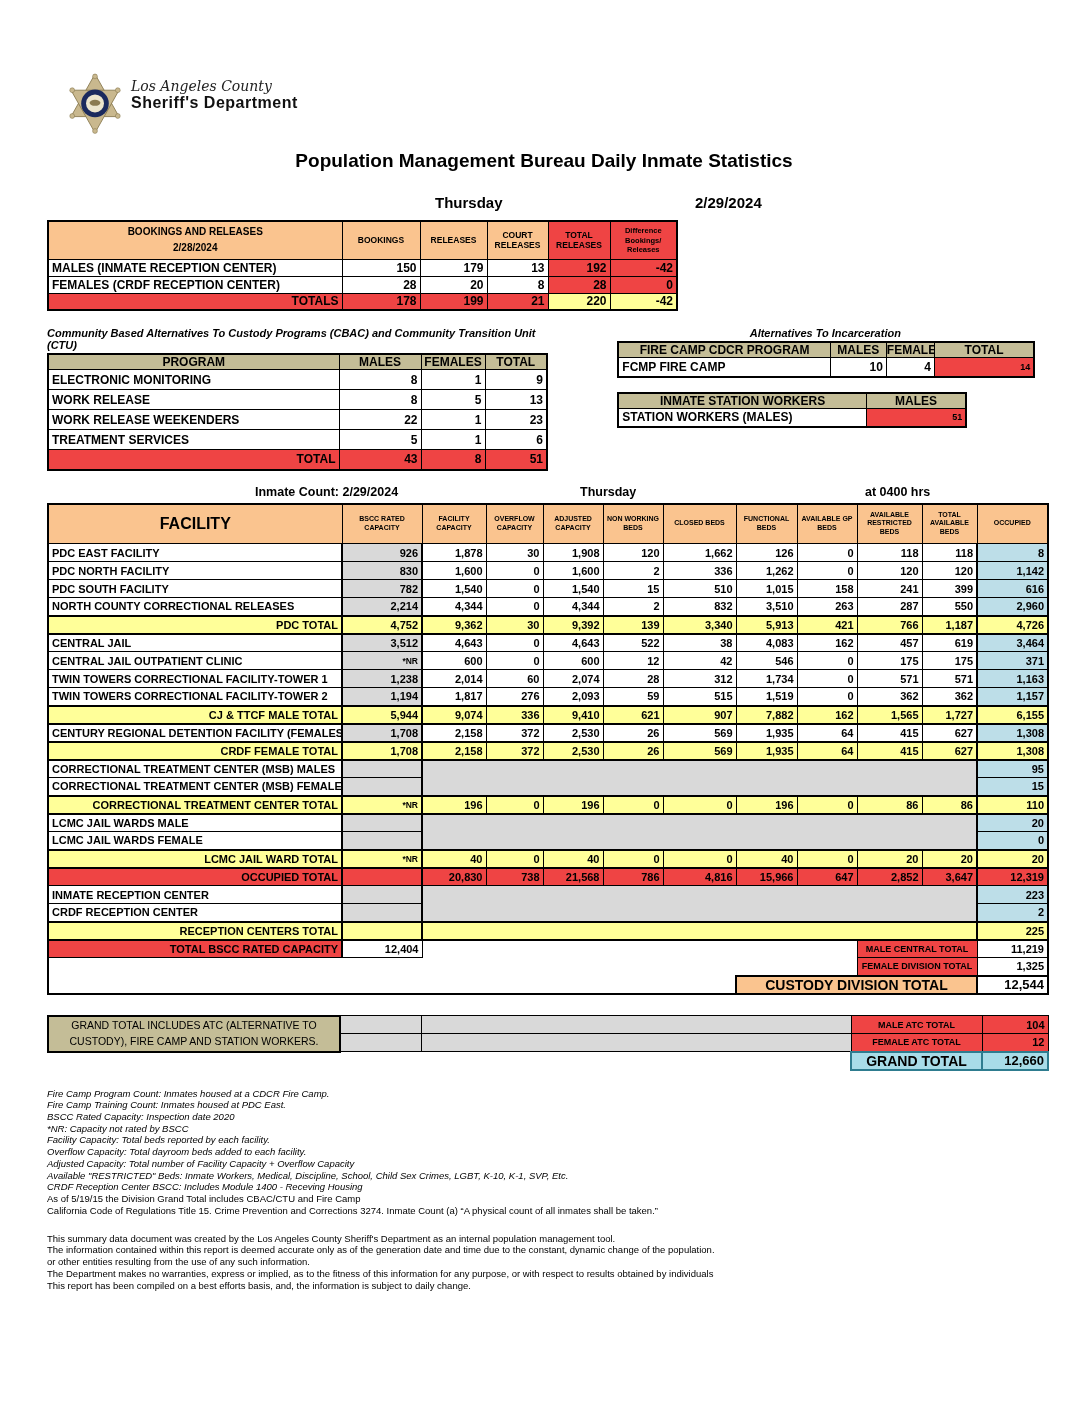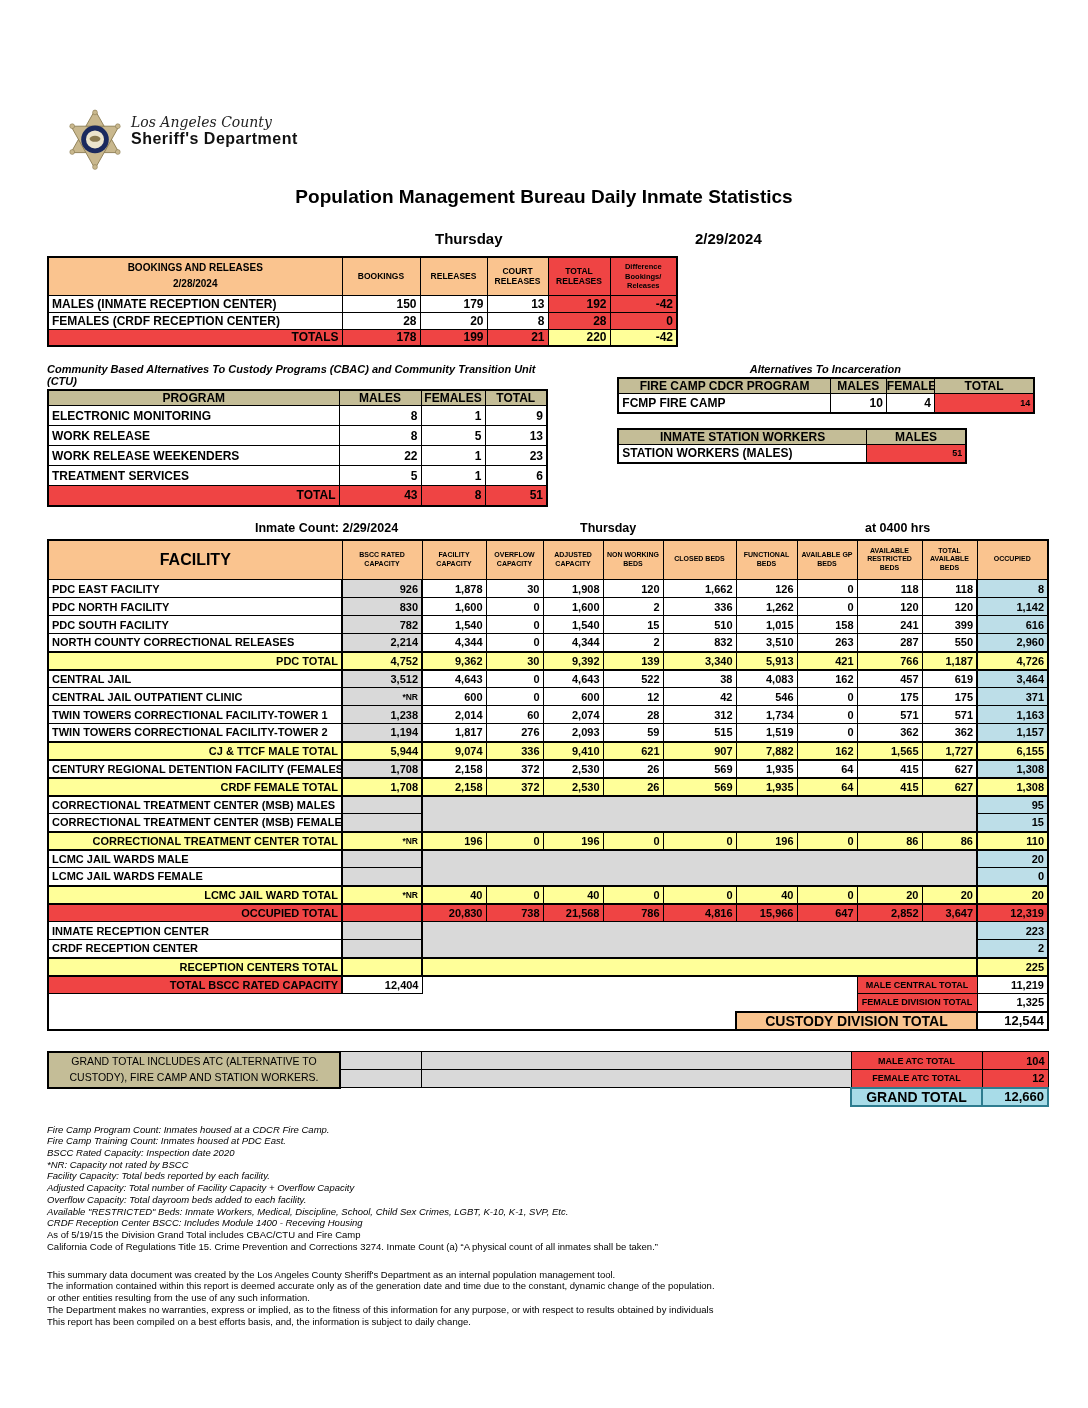--- a/index.html
+++ b/index.html
@@ -4,21 +4,21 @@
 <style>
   * { box-sizing: border-box; margin: 0; padding: 0; }
   body {
     width: 1088px; height: 1408px; background: #ffffff;
     font-family: "Liberation Sans", sans-serif; color: #000;
     position: relative; overflow: hidden;
   }
   .content { width: 1000px; margin-left: 47px; }
 
   
-  .logo-row { display: flex; align-items: flex-start; margin-top: 108px; margin-left: 18px; height: 66px; }
+  .logo-row { display: flex; align-items: flex-start; margin-top: 72px; margin-left: 18px; height: 66px; }
   .badge { width: 60px; height: 64px; position: relative; }
   .logo-text { margin-left: 6px; margin-top: 6px; }
   .logo-county { font-family: "DejaVu Serif", serif; font-style: italic; font-size: 14px; color: #222; }
   .logo-dept { font-size: 16px; font-weight: bold; letter-spacing: .5px; color: #111; }
   .page-title { text-align: center; font-size: 19px; font-weight: bold; margin-top: 12px; width: 1088px; margin-left: -47px; }
 
   .day-date-row { position: relative; height: 22px; margin-top: 22px; font-size: 15px; font-weight: bold; }
   .day-date-row .day { position: absolute; left: 388px; }
   .day-date-row .date { position: absolute; left: 648px; }
 
@@ -613,22 +613,22 @@
       </tr>
     </tbody>
   </table>
 
   <div class="footnotes" id="footnotes">
       <p class="fn-italic">Fire Camp Program Count: Inmates housed at a CDCR Fire Camp.</p>
       <p class="fn-italic">Fire Camp Training Count: Inmates housed at PDC East.</p>
       <p class="fn-italic">BSCC Rated Capacity: Inspection date 2020</p>
       <p class="fn-italic">*NR: Capacity not rated by BSCC</p>
       <p class="fn-italic">Facility Capacity: Total beds reported by each facility.</p>
+      <p class="fn-italic">Overflow Capacity: Total dayroom beds added to each facility.</p>
       <p class="fn-italic">Adjusted Capacity: Total number of Facility Capacity + Overflow Capacity</p>
-      <p class="fn-italic">Overflow Capacity: Total dayroom beds added to each facility.</p>
       <p class="fn-italic">Available "RESTRICTED" Beds: Inmate Workers, Medical, Discipline, School, Child Sex Crimes,  LGBT, K-10, K-1, SVP, Etc.</p>
       <p class="fn-italic">CRDF Reception Center BSCC: Includes Module 1400 - Receving Housing</p>
       <p>As of 5/19/15 the Division Grand Total includes CBAC/CTU and Fire Camp</p>
       <p>California Code of Regulations Title 15. Crime Prevention and Corrections 3274. Inmate Count (a) “A physical count of all inmates shall be taken.”</p>
     </div>
 
   <div class="disclaimer" id="disclaimer">
       <p>This summary data document was created by the Los Angeles County Sheriff's Department as an internal population management tool.</p>
       <p>The information contained within this report is deemed accurate only as of the generation date and time due to the constant, dynamic change of the population.</p>
       <p>or other entities resulting  from the use of any such information.</p>

